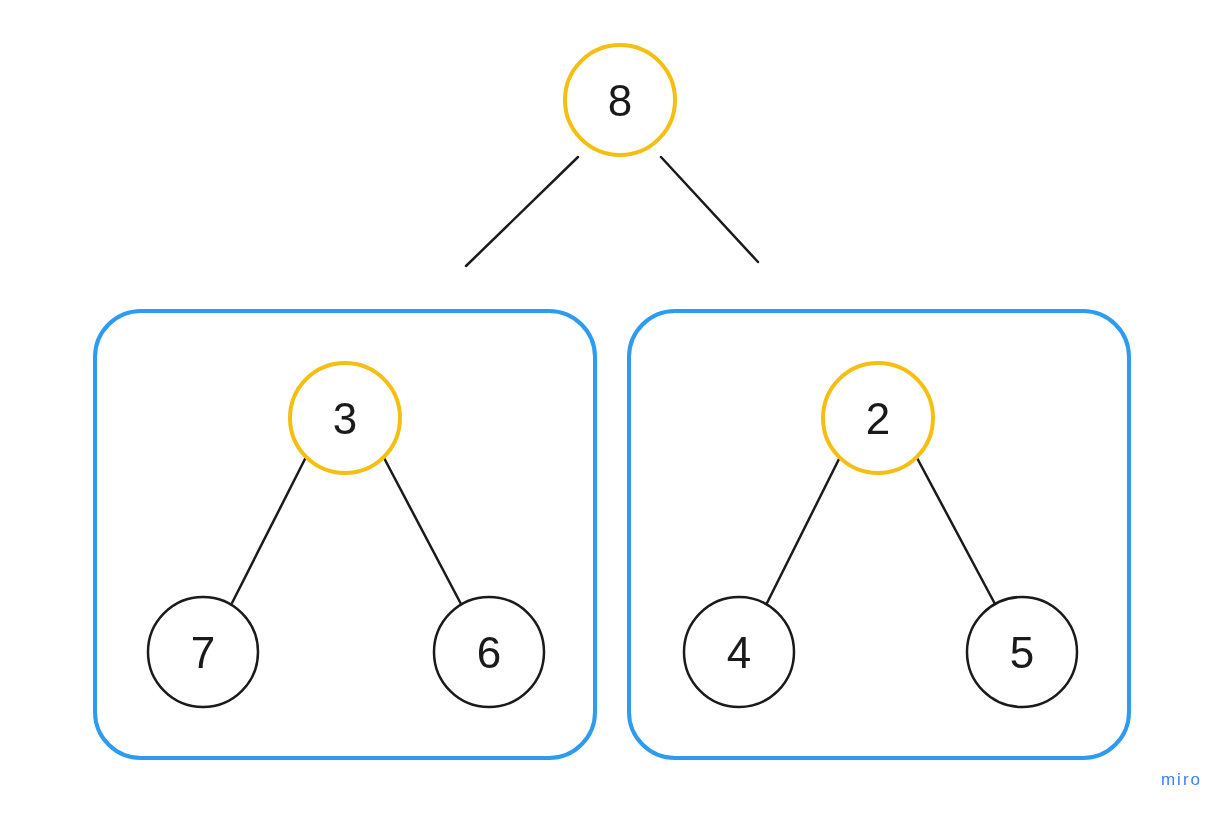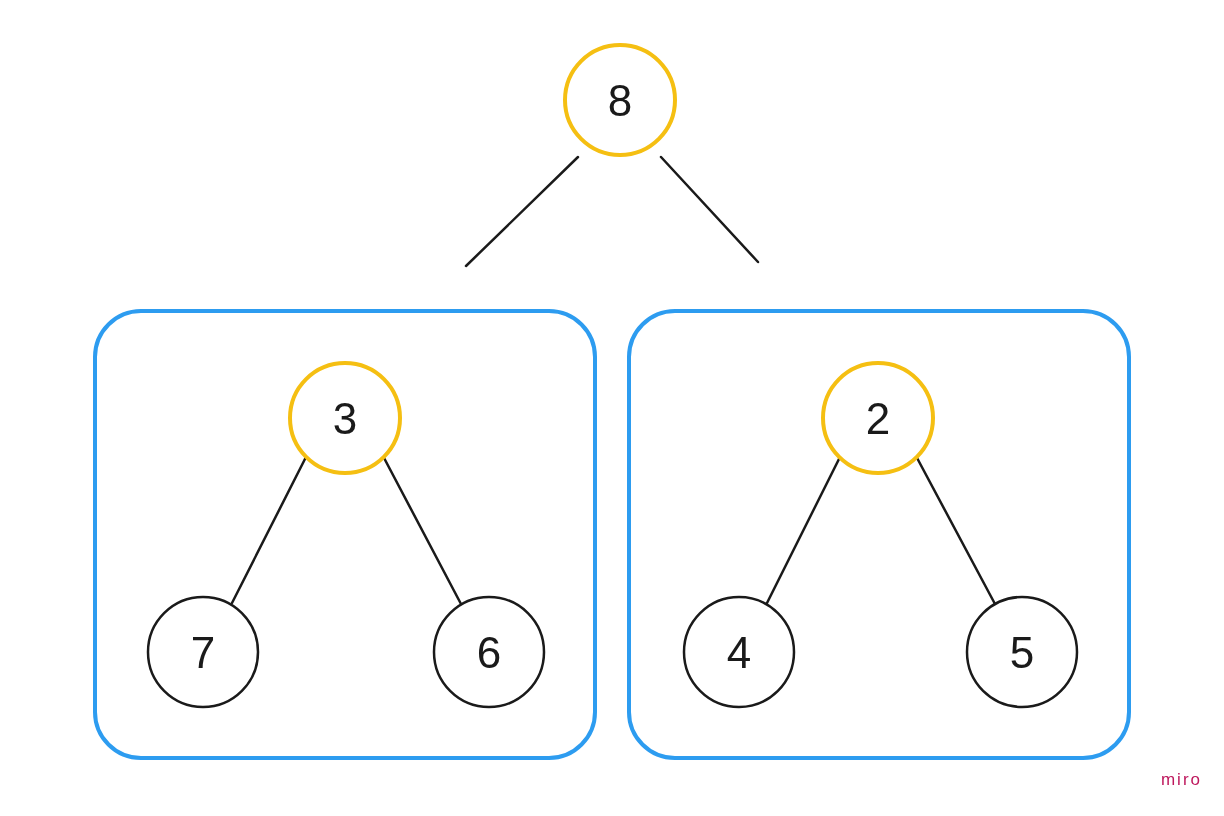--- a/index.html
+++ b/index.html
@@ -31,21 +31,21 @@
     user-select: none;
     pointer-events: none;
   }
   .watermark {
     position: absolute;
     right: 22px;
     bottom: 26px;
     font-family: "Liberation Sans", sans-serif;
     font-size: 17px;
     letter-spacing: 2px;
-    color: #be185d;
+    color: #3b82f6;
     user-select: none;
   }
 </style>
 </head>
 <body>
 
 <svg id="canvas" viewBox="0 0 1224 816" xmlns="http://www.w3.org/2000/svg">
   <g id="groups-layer">
       <rect x="95" y="311" width="500" height="447" rx="46" ry="46" fill="none" stroke="#2d9cf0" stroke-width="4"></rect>
       <rect x="629" y="311" width="500" height="447" rx="46" ry="46" fill="none" stroke="#2d9cf0" stroke-width="4"></rect>

